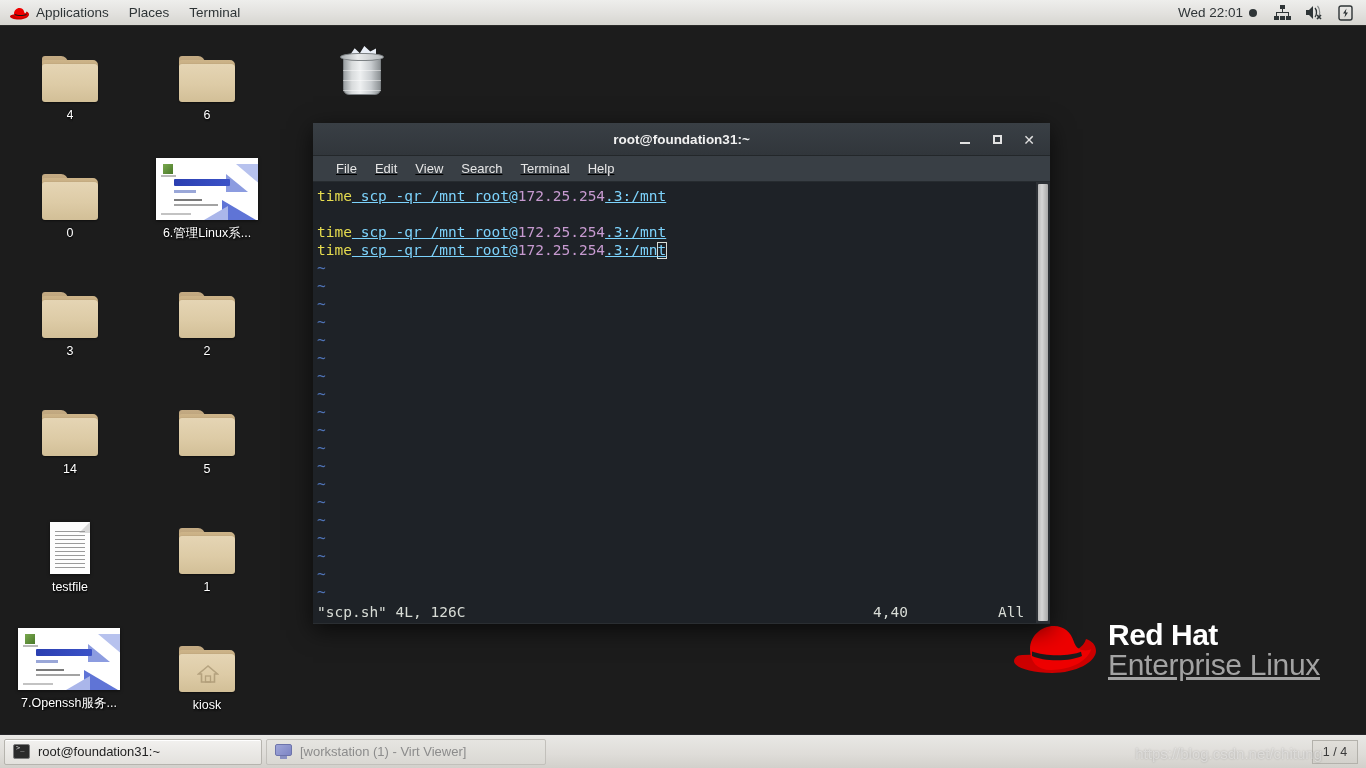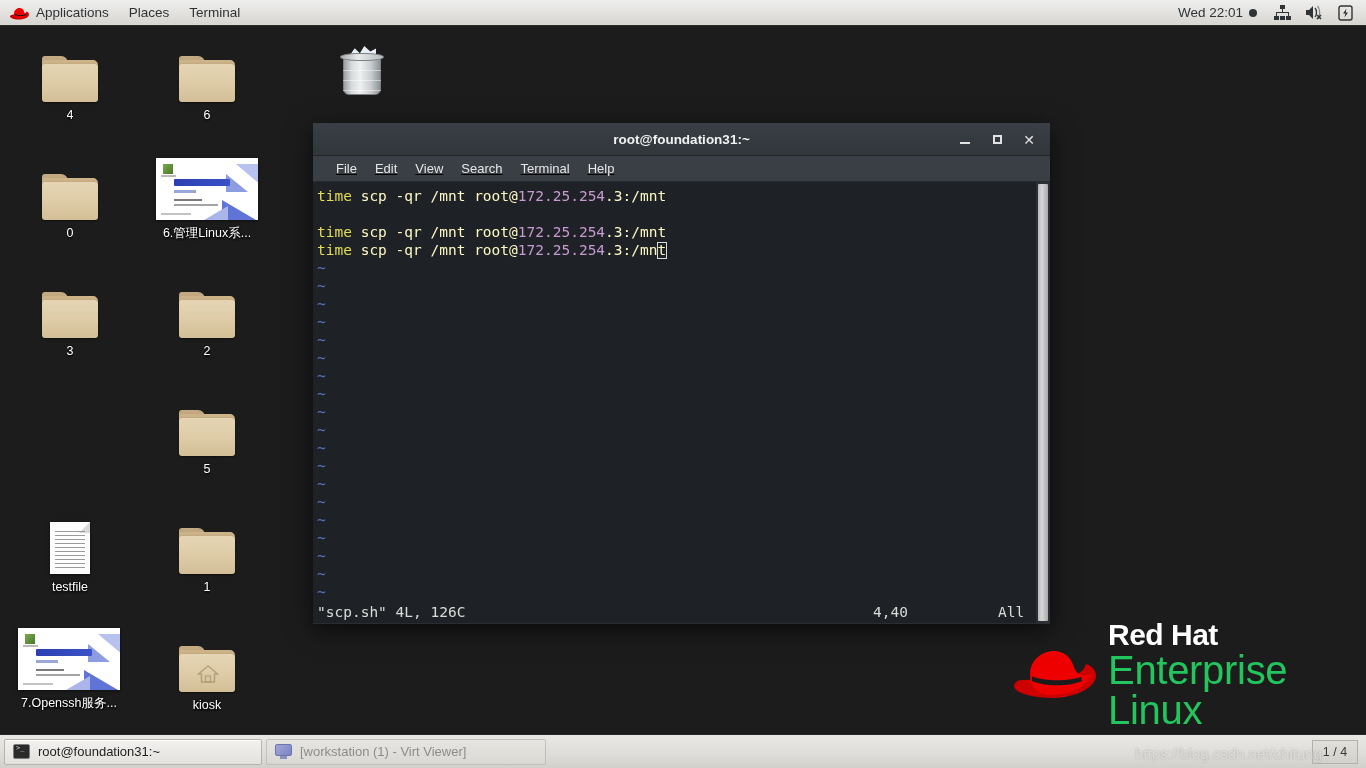--- a/index.html
+++ b/index.html
@@ -184,21 +184,21 @@
   
   #rhel-brand {
     position: absolute; left: 1014px; top: 594px;
     display: flex; align-items: center; gap: 12px;
   }
   #rhel-brand .brand-text { line-height: 1.0; }
   #rhel-brand .brand-l1 {
     font-size: 30px; font-weight: bold; color: #ffffff; letter-spacing: -0.5px;
   }
   #rhel-brand .brand-l2 {
-    font-size: 40px; font-weight: normal; color: #22c55e; letter-spacing: -0.3px;
+    font-size: 30px; font-weight: normal; color: #a3a3a3; letter-spacing: -0.3px; text-decoration: underline;
   }
 
   
   #terminal-window {
     position: absolute; left: 313px; top: 97px;
     width: 737px; height: 501px;
     background: #2a2e32;
     box-shadow: 0 6px 22px rgba(0,0,0,0.65);
   }
   #term-titlebar {
@@ -236,21 +236,21 @@
     position: relative;
     height: 441px; background: #1e2227;
     font-family: "DejaVu Sans Mono", monospace;
     font-size: 14.5px; line-height: 18px;
     padding: 5px 0 0 4px;
     overflow: hidden;
   }
   .term-line { white-space: pre; height: 18px; color: #d3d7cf; }
   .tk-cmd { color: #e6dc4f; }
   .tk-ip  { color: #c79ad0; }
-  .tk-plain { color: #fef9c3; }
+  .tk-plain { color: #7dd3fc; text-decoration: underline; }
   .tk-tilde { color: #4f74b8; }
   .cursor-cell {
     display: inline-block;
     border: 1px solid #d8dcd6;
     margin: 0 -1px;
     line-height: 15px;
   }
   #term-statusline {
     position: absolute; left: 0; bottom: 0;
     width: 100%; height: 20px;
@@ -479,20 +479,30 @@
     <div class="icon-art">
       <div class="folder">
           <div class="tab"></div>
           <div class="back"></div>
           <div class="body"></div>
         </div>
     </div>
     <div class="icon-label">2</div>
   </div>
 
+  <div class="desktop-icon" style="left:18px; top:368px;">
+    <div class="icon-art">
+      <div class="folder">
+          <div class="tab"></div>
+          <div class="back"></div>
+          <div class="body"></div>
+        </div>
+    </div>
+    <div class="icon-label">14</div>
+  </div>
 
   <div class="desktop-icon" style="left:155px; top:368px;">
     <div class="icon-art">
       <div class="folder">
           <div class="tab"></div>
           <div class="back"></div>
           <div class="body"></div>
         </div>
     </div>
     <div class="icon-label">5</div>

